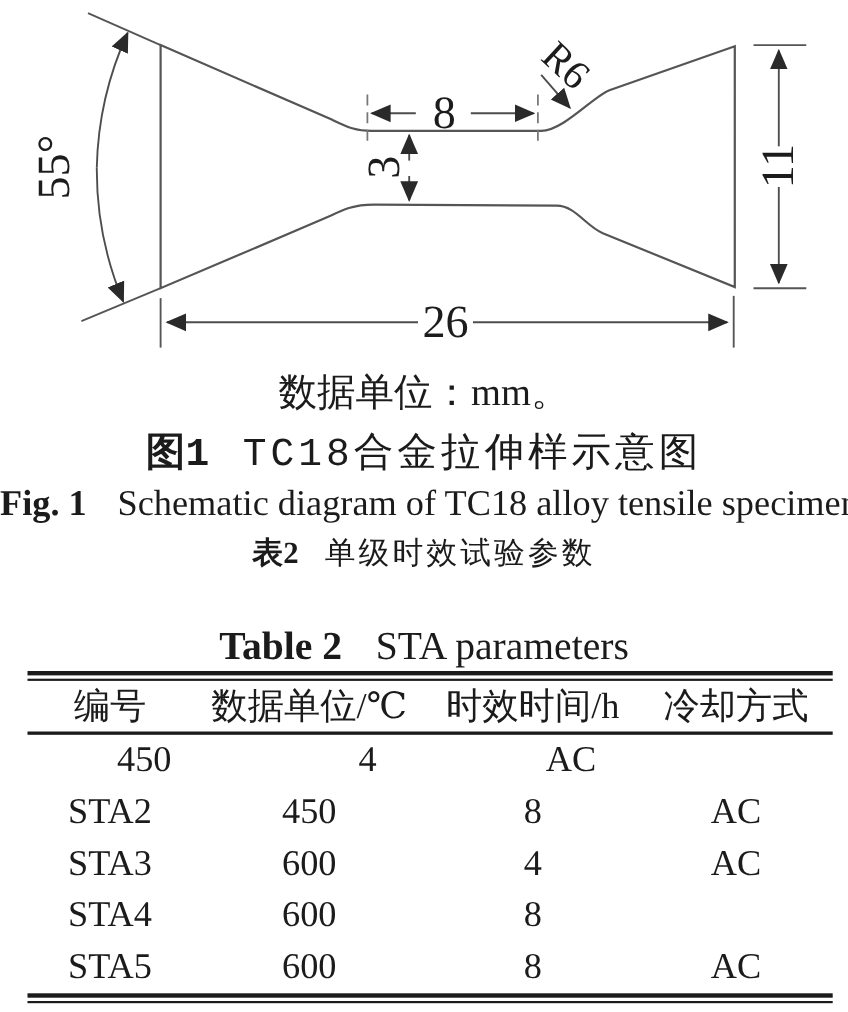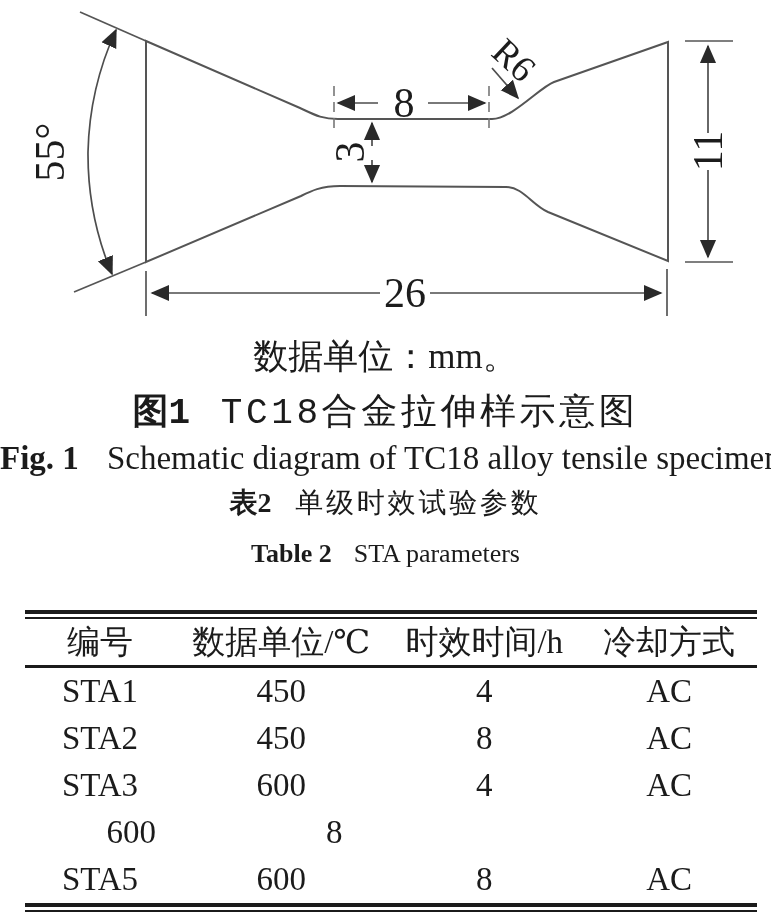--- a/index.html
+++ b/index.html
@@ -20,21 +20,21 @@
     font-family: "Liberation Serif", "DejaVu Serif", serif;
     fill: #1c1c1c;
   }
 
   
   .capline { position: absolute; left: 0; width: 100%; text-align: center; white-space: nowrap; }
   .unit-note   { top: 333px; font-size: 35px; }
   .fig-cap-zh  { top: 387px; font-size: 36px; font-family: Liberation Mono, monospace; }
   .fig-cap-en  { top: 440px; font-size: 33px; }
   .tbl-cap-zh  { top: 484px; font-size: 28px; }
-  .tbl-cap-en  { top: 539px; font-size: 26px; }
+  .tbl-cap-en  { top: 566px; font-size: 36px; }
   .cap-label { font-weight: bold; margin-right: 0.85em; }
   .cjk-spaced { letter-spacing: 0.10em; }
 
   
   .sta-table { position: absolute; top: 610px; left: 25px; width: 732px; }
   .rule-double { height: 3px; border-top: 4px solid #1b1b1b; border-bottom: 2px solid #1b1b1b; }
   .rule-single { height: 0; border-top: 3px solid #1b1b1b; }
   .t-row { display: flex; align-items: center; font-size: 33px; }
   .t-row.head { height: 46px; }
   .t-row.body { height: 47px; }
@@ -120,38 +120,38 @@
     <div class="t-row head">
       <div class="t-cell c0">编号</div>
       <div class="t-cell c1">数据单位/℃</div>
       <div class="t-cell c2">时效时间/h</div>
       <div class="t-cell c3">冷却方式</div>
     </div>
 
     <div class="rule-single"></div>
 
     <div class="t-row body">
-      <div class="t-cell c0">STA1</div>
       <div class="t-cell c1">450</div>
       <div class="t-cell c2">4</div>
       <div class="t-cell c3">AC</div>
     </div>
     <div class="t-row body">
       <div class="t-cell c0">STA2</div>
       <div class="t-cell c1">450</div>
       <div class="t-cell c2">8</div>
       <div class="t-cell c3">AC</div>
     </div>
     <div class="t-row body">
       <div class="t-cell c0">STA3</div>
       <div class="t-cell c1">600</div>
       <div class="t-cell c2">4</div>
       <div class="t-cell c3">AC</div>
     </div>
     <div class="t-row body">
+      <div class="t-cell c0">STA4</div>
       <div class="t-cell c1">600</div>
       <div class="t-cell c2">8</div>
     </div>
     <div class="t-row body">
       <div class="t-cell c0">STA5</div>
       <div class="t-cell c1">600</div>
       <div class="t-cell c2">8</div>
       <div class="t-cell c3">AC</div>
     </div>
 

